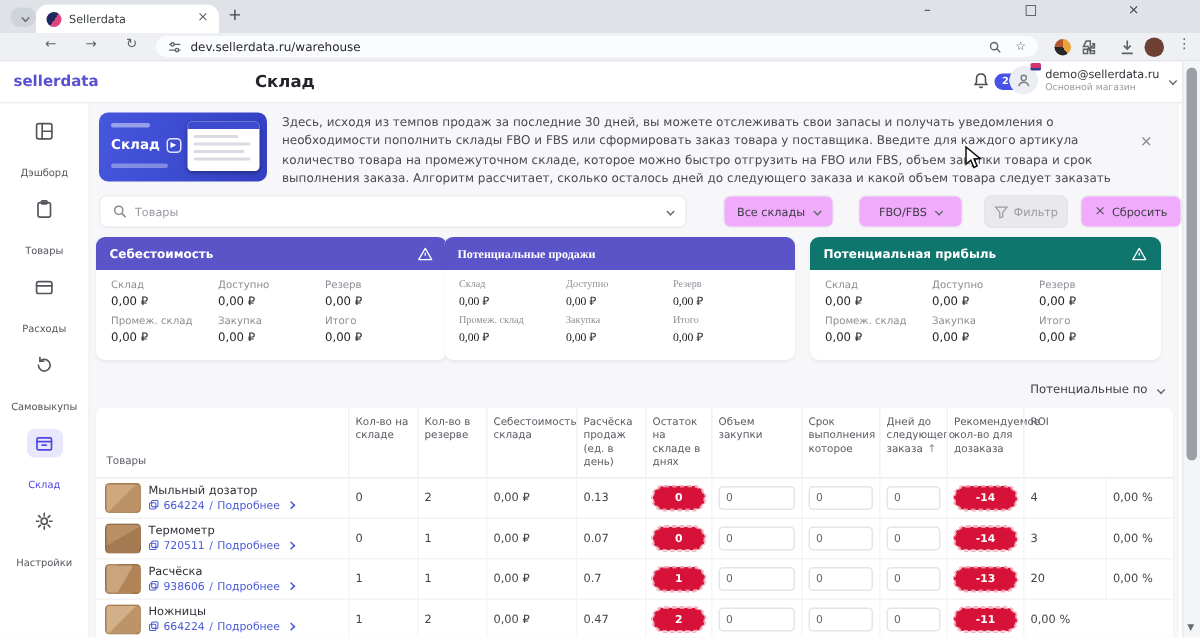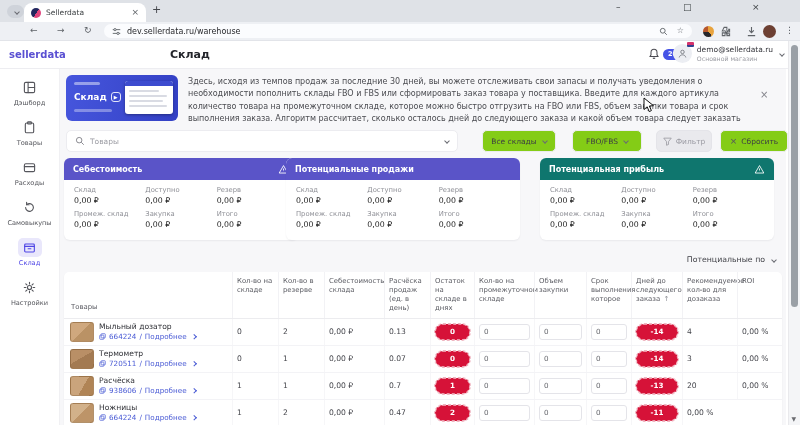--- a/index.html
+++ b/index.html
@@ -39,42 +39,42 @@
   .user-shop { font-size:6.2px; color:#9a9ba2; margin-top:1px; }
   .chev { display:inline-block; width:4px; height:4px; border-right:1.1px solid #6a6b72; border-bottom:1.1px solid #6a6b72; transform:rotate(45deg); margin-left:2px; }
   .chev-r { transform:rotate(-45deg); }
 
   
   .sidebar { position:absolute; top:69px; left:0; width:60px; height:356px; background:#fff; border-right:1px solid #f0f0f3; display:flex; flex-direction:column; align-items:center; padding-top:9px; gap:11px; z-index:2; }
   .side-item { display:flex; flex-direction:column; align-items:center; gap:2px; color:#55565c; cursor:pointer; }
   .side-item .ic { width:24px; height:19px; display:flex; align-items:center; justify-content:center; border-radius:5px; }
   .side-item.active { color:#4f46e5; }
   .side-item.active .ic { background:#e9e7fb; }
-  .side-label { font-size:6.6px; }
+  .side-label { font-size:6.6px;margin-top:12px; }
 
   
   .main { position:absolute; top:69px; left:60px; width:726px; height:356px; background:#f7f7f9; }
 
   
   .promo { position:absolute; left:6px; top:6px; width:112px; height:46px; border-radius:6px; background:linear-gradient(100deg,#4656dd,#3340c4); overflow:hidden; }
   .promo-topline { position:absolute; left:8px; top:7px; width:26px; height:3px; border-radius:2px; background:rgba(255,255,255,.45); }
   .promo-botline { position:absolute; left:8px; top:34px; width:38px; height:3px; border-radius:2px; background:rgba(255,255,255,.35); }
   .promo-title { position:absolute; left:8px; top:17px; display:flex; align-items:center; gap:4px; color:#fff; font-size:9px; font-weight:bold; }
   .play { width:10px; height:10px; border:1px solid rgba(255,255,255,.85); border-radius:3px; font-size:5px; display:flex; align-items:center; justify-content:center; font-weight:normal; }
   .promo-shot { position:absolute; right:5px; top:6px; width:48px; height:33px; background:#fff; border-radius:3px; box-shadow:0 1px 3px rgba(0,0,0,.35); }
   .ps-bar { position:absolute; left:0; top:0; width:100%; height:5px; background:#3d4ccf; border-radius:3px 3px 0 0; }
   .ps-line { position:absolute; left:4px; height:2px; background:#d9dbe3; border-radius:1px; }
   .banner-text { position:absolute; left:128px; top:7px; width:562px; font-size:8px; line-height:1.55; color:#4a4b50; }
   .banner-close { position:absolute; left:700px; top:20px; font-size:10px; color:#84858c; cursor:pointer; }
 
   
   .searchbox { position:absolute; left:6px; top:61px; width:392px; height:22px; background:#fff; border:1px solid #ececf0; border-radius:5px; display:flex; align-items:center; gap:5px; padding:0 8px; }
   .searchbox input { border:none; outline:none; flex:1; font-size:7.5px; color:#444; font-family:inherit; background:transparent; }
   .searchbox input::placeholder { color:#9a9ba2; }
-  .fbtn { position:absolute; top:61px; height:22px; background:#84cc16; border:1px solid #ececf0; border-radius:5px; display:flex; align-items:center; justify-content:center; gap:4px; font-size:7.5px; color:#3c3d43; cursor:pointer; }
+  .fbtn { position:absolute; top:61px; height:22px; background:#f0abfc; border:1px solid #ececf0; border-radius:5px; display:flex; align-items:center; justify-content:center; gap:4px; font-size:7.5px; color:#3c3d43; cursor:pointer; }
   .fbtn.disabled { background:#e9e9ed; color:#9a9aa2; border-color:#e4e4e9; }
   .x-ic { font-size:9px; color:#55565c; line-height:1; }
 
   
   .card { position:absolute; top:89px; width:234px; height:82px; background:#fff; border-radius:6px; box-shadow:0 1px 2px rgba(20,20,40,.06); overflow:hidden; }
   .card-head { height:22px; display:flex; align-items:center; justify-content:space-between; padding:0 9px; color:#fff; font-size:8px; font-weight:bold;text-align:right; }
   .card-head.purple { background:#5a54c8; }
   .card-head.navy { background:#0f766e; }
   .card-body { display:grid; grid-template-columns:1fr 1fr 1fr; padding:6px 10px; row-gap:5px; }
   .cf-label { font-size:6.8px; color:#8e8f96; }
@@ -322,21 +322,21 @@
         <div>
             <div class="cf-label">Закупка</div>
             <div class="cf-value">0,00 ₽</div>
           </div>
         <div>
             <div class="cf-label">Итого</div>
             <div class="cf-value">0,00 ₽</div>
           </div>
       </div>
     </div>
-    <div class="card" style="left:226px;">
+    <div class="card" style="left:236px;font-family:Liberation Serif, serif;">
       <div class="card-head purple">
         <span>Потенциальные продажи</span>
       </div>
       <div class="card-body">
         <div>
             <div class="cf-label">Склад</div>
             <div class="cf-value">0,00 ₽</div>
           </div>
         <div>
             <div class="cf-label">Доступно</div>
@@ -402,21 +402,20 @@
     </div>
 
     <div class="table">
       <div class="thead">
         <div class="th">Товары</div>
         <div class="th">Кол-во на складе</div>
         <div class="th">Кол-во в резерве</div>
         <div class="th">Себестоимость склада</div>
         <div class="th">Расчёска продаж (ед. в день)</div>
         <div class="th">Остаток на складе в днях</div>
-        <div class="th">Кол-во на промежуточном складе</div>
         <div class="th">Объем закупки</div>
         <div class="th">Срок выполнения которое</div>
         <div class="th"><span>Дней до следующего заказа</span> <span class="sort-ic">↑</span></div>
         <div class="th">Рекомендуемое кол-во для дозаказа</div>
         <div class="th">ROI</div>
       </div>
 
       <div class="trow">
         <div class="tc product">
           <span class="pimg p1"></span>

